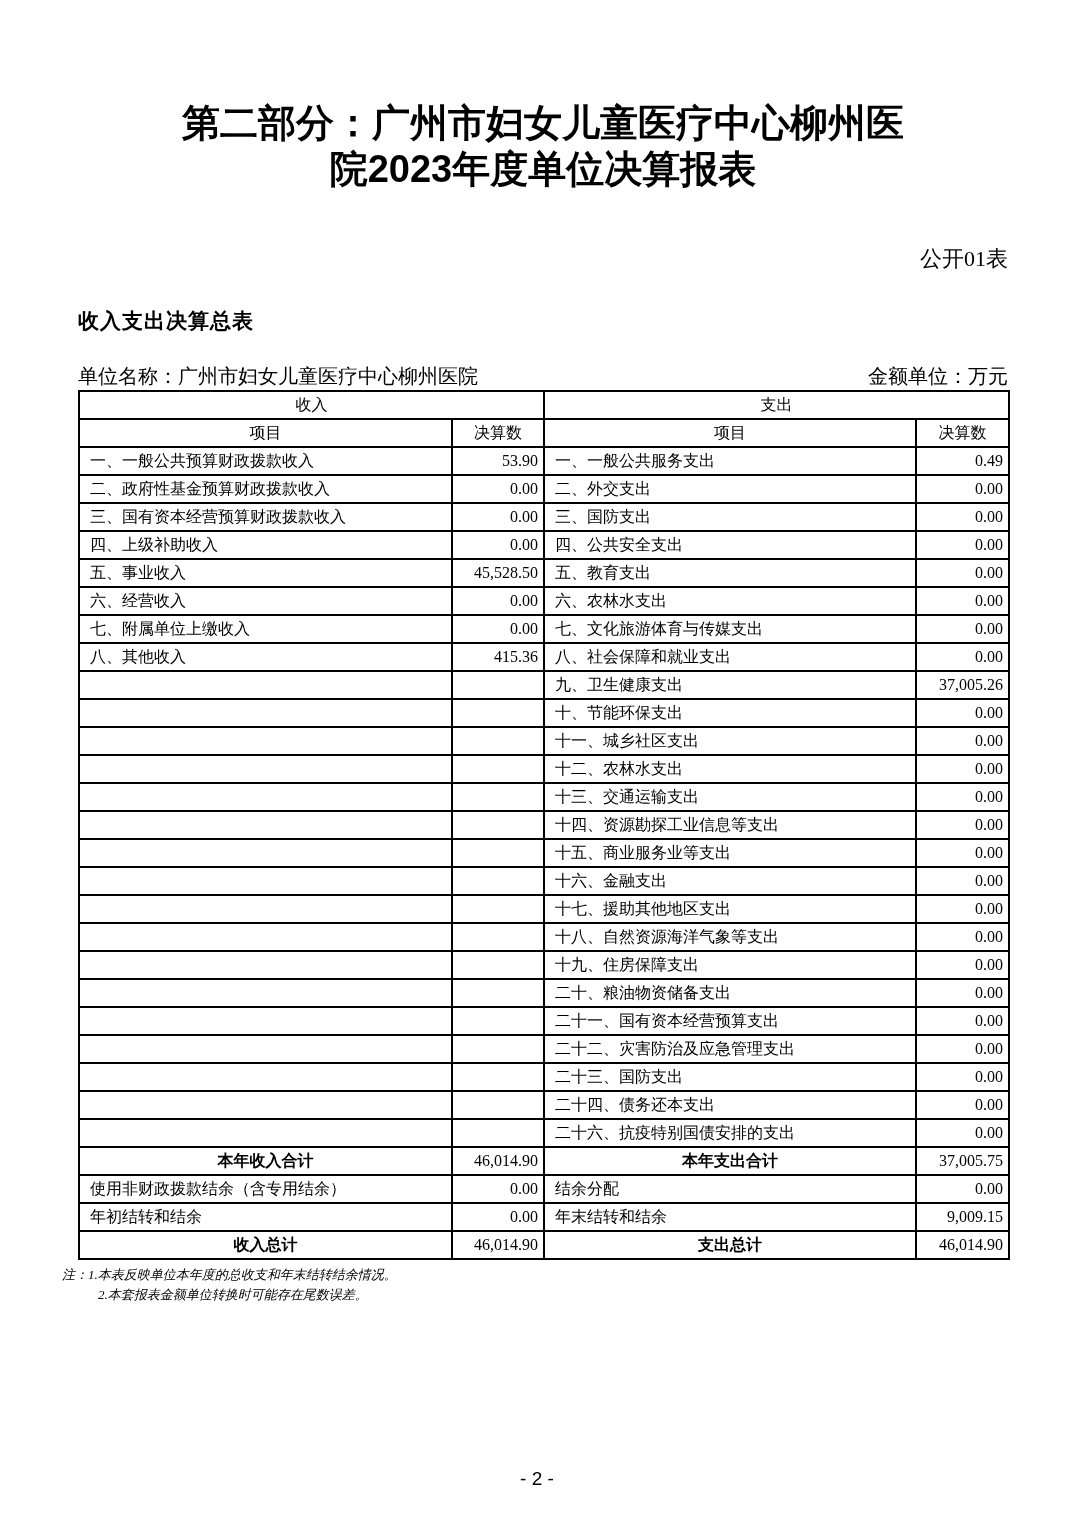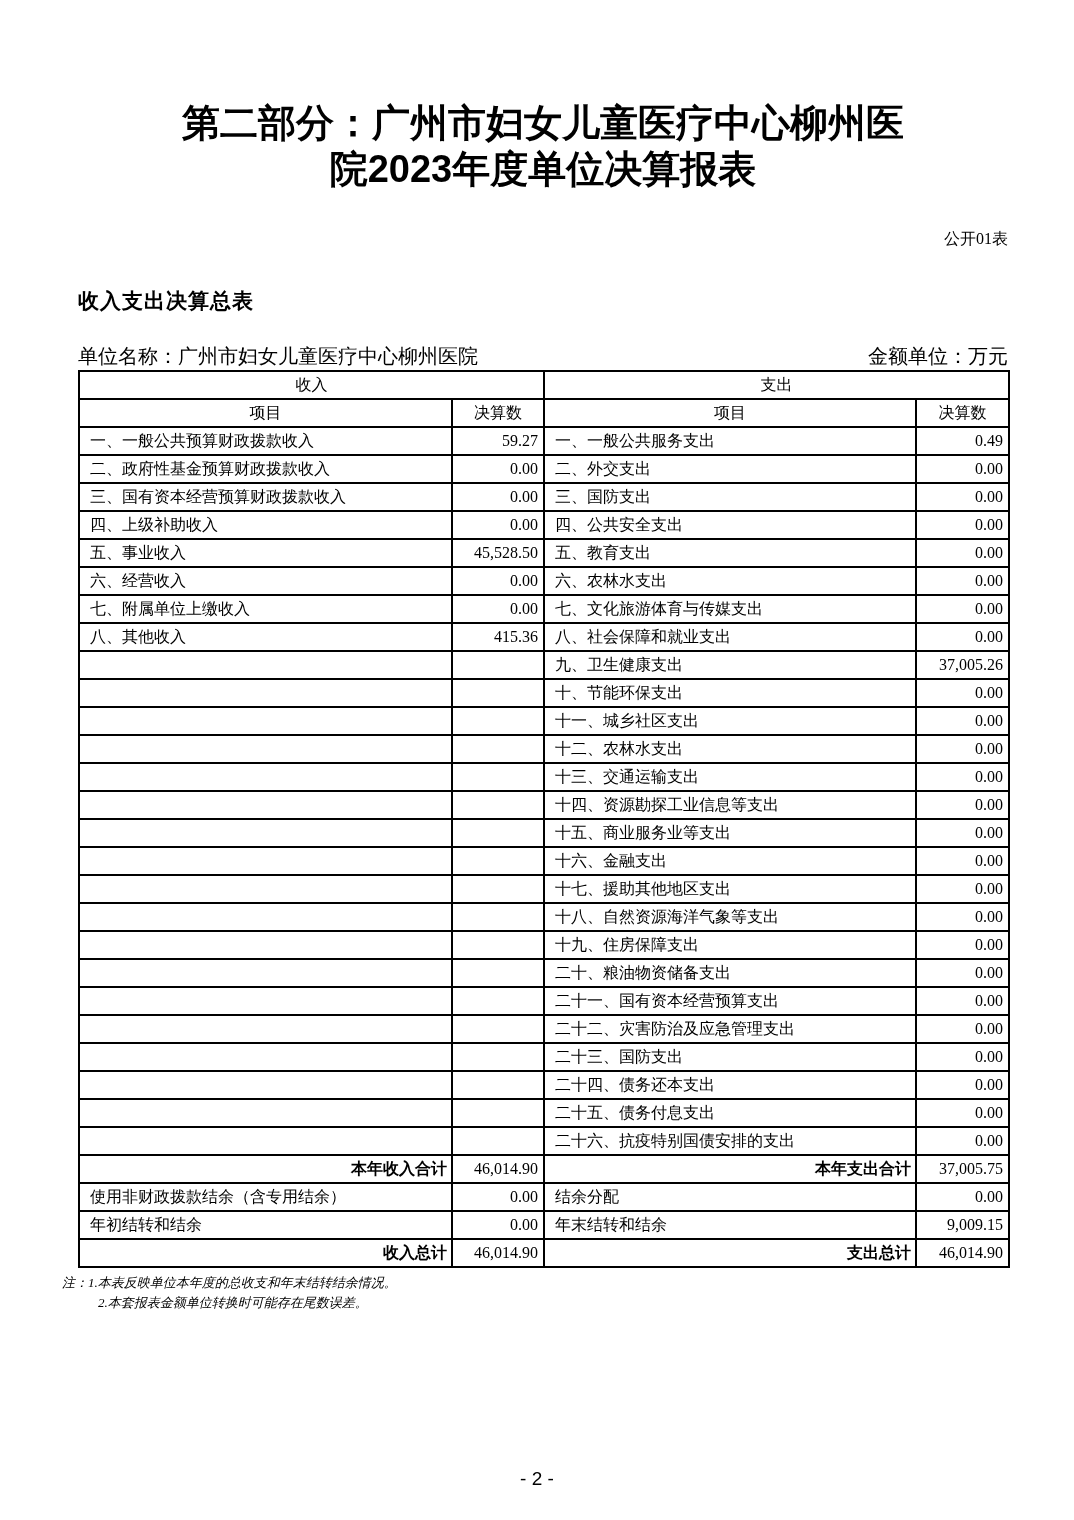--- a/index.html
+++ b/index.html
@@ -25,23 +25,23 @@
     margin: 100px auto 0 auto;
     width: 730px;
     font-family: "Liberation Sans", sans-serif;
     font-weight: 700;
     font-size: 38px;
     line-height: 46px;
     text-align: center;
     word-break: break-all;
   }
   .form-code {
-    margin-top: 36px;
+    margin-top: 56px;
     text-align: right;
-    font-size: 16px;
+    font-size: 22px;
     line-height: 21px;
   }
   .table-title {
     margin-top: 38px;
     text-align: left;
     font-size: 21px;
     font-weight: 700;
     letter-spacing: 1px;
   }
   .meta-row {
@@ -75,21 +75,21 @@
   }
   .balance-table td.item-cell {
     text-align: left;
     padding-left: 10px;
   }
   .balance-table td.val-cell {
     text-align: right;
     padding-right: 5px;
   }
   .balance-table td.center-bold {
-    text-align: right;
+    text-align: center;
     font-weight: 700;
     padding-left: 4px;
   }
   .notes {
     margin: 5px 0 0 -16px;
     font-size: 13px;
     line-height: 20px;
     font-style: italic;
   }
   .notes .note-line2 {
@@ -136,21 +136,21 @@
       <tr>
         <th>项目</th>
         <th>决算数</th>
         <th>项目</th>
         <th>决算数</th>
       </tr>
     </thead>
     <tbody>
         <tr>
           <td class="item-cell">一、一般公共预算财政拨款收入</td>
-          <td class="val-cell">59.27</td>
+          <td class="val-cell">53.90</td>
           <td class="item-cell">一、一般公共服务支出</td>
           <td class="val-cell">0.49</td>
         </tr>
         <tr>
           <td class="item-cell">二、政府性基金预算财政拨款收入</td>
           <td class="val-cell">0.00</td>
           <td class="item-cell">二、外交支出</td>
           <td class="val-cell">0.00</td>
         </tr>
         <tr>
@@ -276,26 +276,20 @@
         <tr>
           <td class="item-cell"></td>
           <td class="val-cell"></td>
           <td class="item-cell">二十三、国防支出</td>
           <td class="val-cell">0.00</td>
         </tr>
         <tr>
           <td class="item-cell"></td>
           <td class="val-cell"></td>
           <td class="item-cell">二十四、债务还本支出</td>
-          <td class="val-cell">0.00</td>
-        </tr>
-        <tr>
-          <td class="item-cell"></td>
-          <td class="val-cell"></td>
-          <td class="item-cell">二十五、债务付息支出</td>
           <td class="val-cell">0.00</td>
         </tr>
         <tr>
           <td class="item-cell"></td>
           <td class="val-cell"></td>
           <td class="item-cell">二十六、抗疫特别国债安排的支出</td>
           <td class="val-cell">0.00</td>
         </tr>
         <tr>
           <td class="item-cell center-bold">本年收入合计</td>

